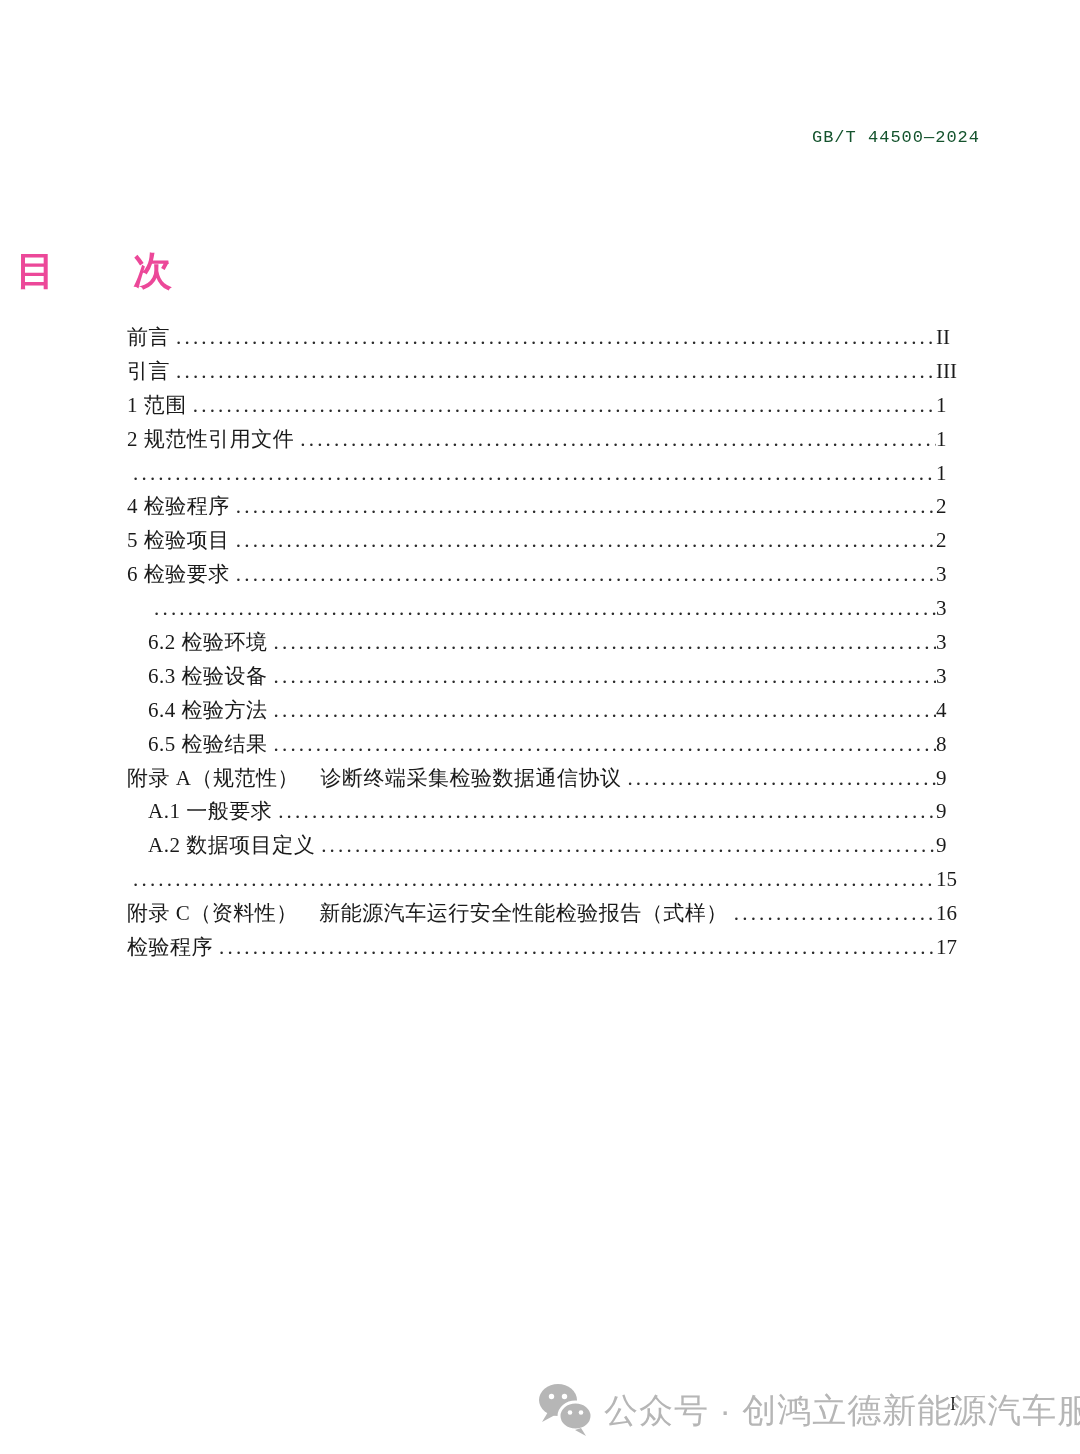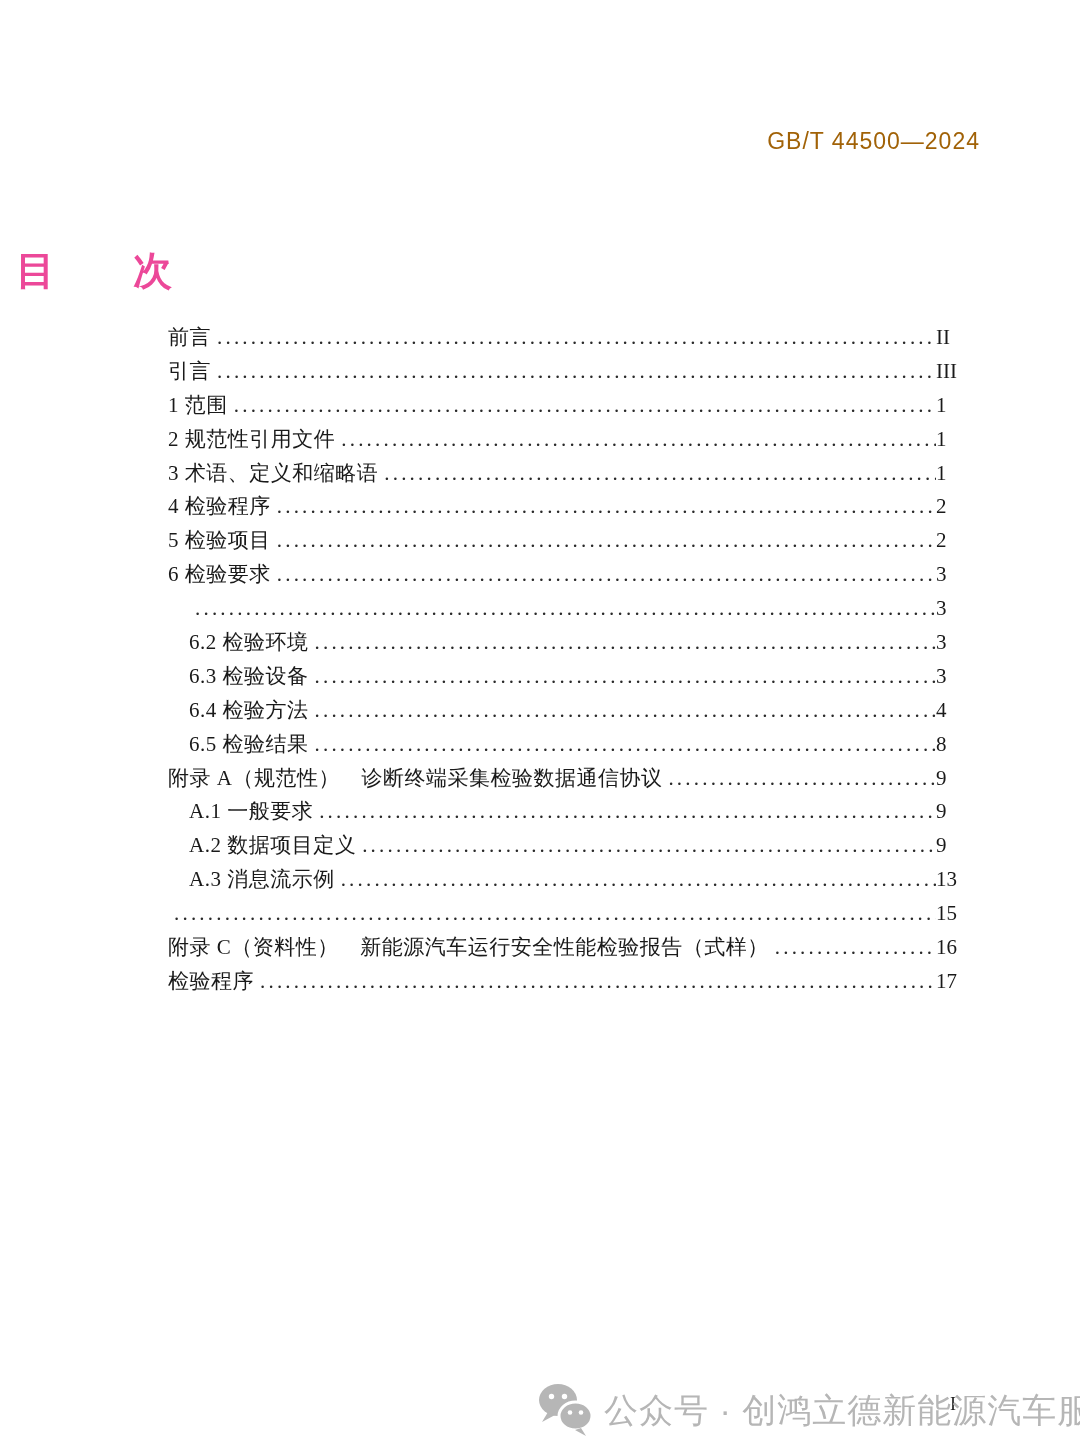--- a/index.html
+++ b/index.html
@@ -8,24 +8,24 @@
     width:1080px;height:1454px;
     background:#ffffff;
     overflow:hidden;
     font-family:"Liberation Serif","DejaVu Serif",serif;
     color:#1a1a1a;
   }
   
   .doc-number{
     position:absolute;
     top:128px;right:100px;
-    font-family:Liberation Sans, sans-serif;
-    font-size:23px;
+    font-family:Liberation Mono, monospace;
+    font-size:17px;
     letter-spacing:1px;
-    color:#a16207;
+    color:#14532d;
     white-space:nowrap;
   }
   
   .page-title{
     position:absolute;
     top:228px;left:0;
     width:100%;
     font-size:39px;
     font-weight:bold;
     color:#ec4899;
@@ -38,21 +38,20 @@
     left:127px;right:110px;
     top:321px;
   }
   .toc-row{
     display:flex;
     align-items:baseline;
     line-height:33.9px;
     height:33.9px;
     font-size:21px;
     white-space:nowrap;
-    margin-left:41px;
   }
   .toc-row.indent{padding-left:21px;}
   .toc-label{flex:0 0 auto;letter-spacing:0.5px;}
   .toc-dots{
     flex:1 1 auto;
     overflow:hidden;
     white-space:nowrap;
     padding:0 5px 0 6px;
     color:#2a2a2a;
   }
@@ -117,21 +116,20 @@
       <span class="toc-page">1</span>
     </div>
 
     <div class="toc-row">
       <span class="toc-label">2 规范性引用文件</span>
       <span class="toc-dots"></span>
       <span class="toc-page">1</span>
     </div>
 
     <div class="toc-row">
-      <span class="toc-label">3 术语、定义和缩略语</span>
       <span class="toc-dots"></span>
       <span class="toc-page">1</span>
     </div>
 
     <div class="toc-row">
       <span class="toc-label">4 检验程序</span>
       <span class="toc-dots"></span>
       <span class="toc-page">2</span>
     </div>
 
@@ -187,25 +185,20 @@
       <span class="toc-dots"></span>
       <span class="toc-page">9</span>
     </div>
 
     <div class="toc-row indent">
       <span class="toc-label">A.2 数据项目定义</span>
       <span class="toc-dots"></span>
       <span class="toc-page">9</span>
     </div>
 
-    <div class="toc-row indent">
-      <span class="toc-label">A.3 消息流示例</span>
-      <span class="toc-dots"></span>
-      <span class="toc-page">13</span>
-    </div>
 
     <div class="toc-row">
       <span class="toc-dots"></span>
       <span class="toc-page">15</span>
     </div>
 
     <div class="toc-row">
       <span class="toc-label">附录 C（资料性）　新能源汽车运行安全性能检验报告（式样）</span>
       <span class="toc-dots"></span>
       <span class="toc-page">16</span>

